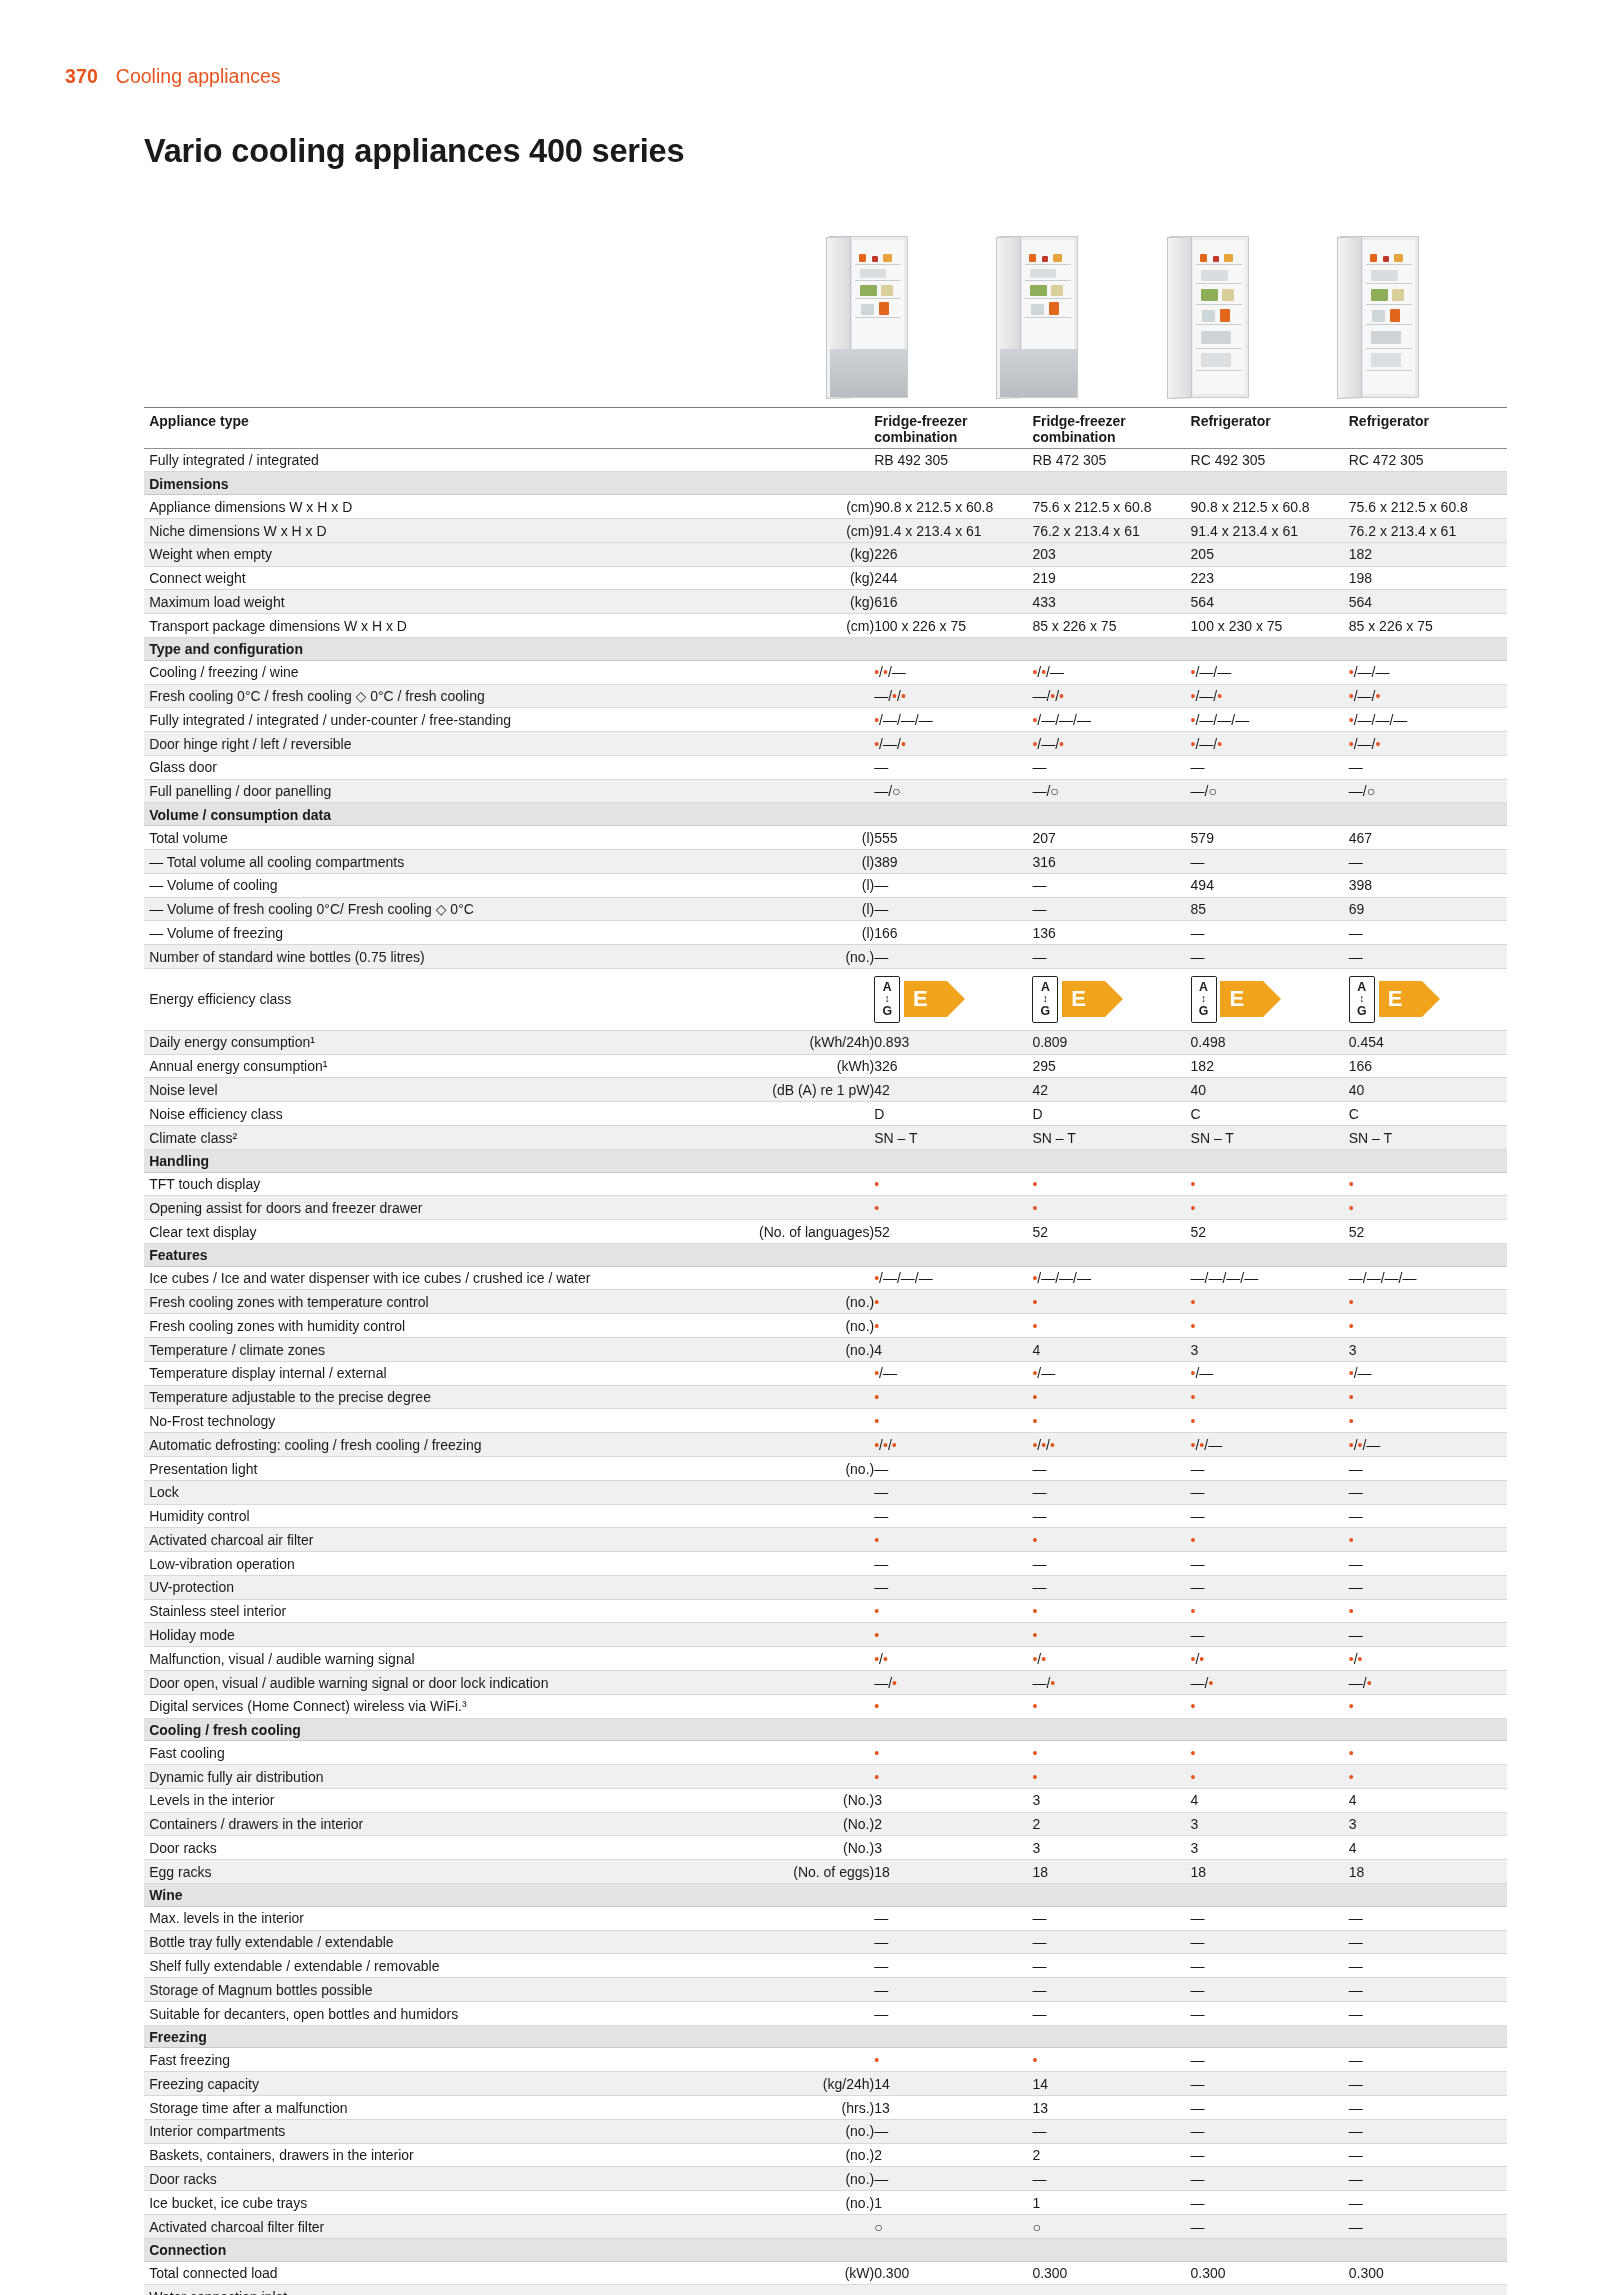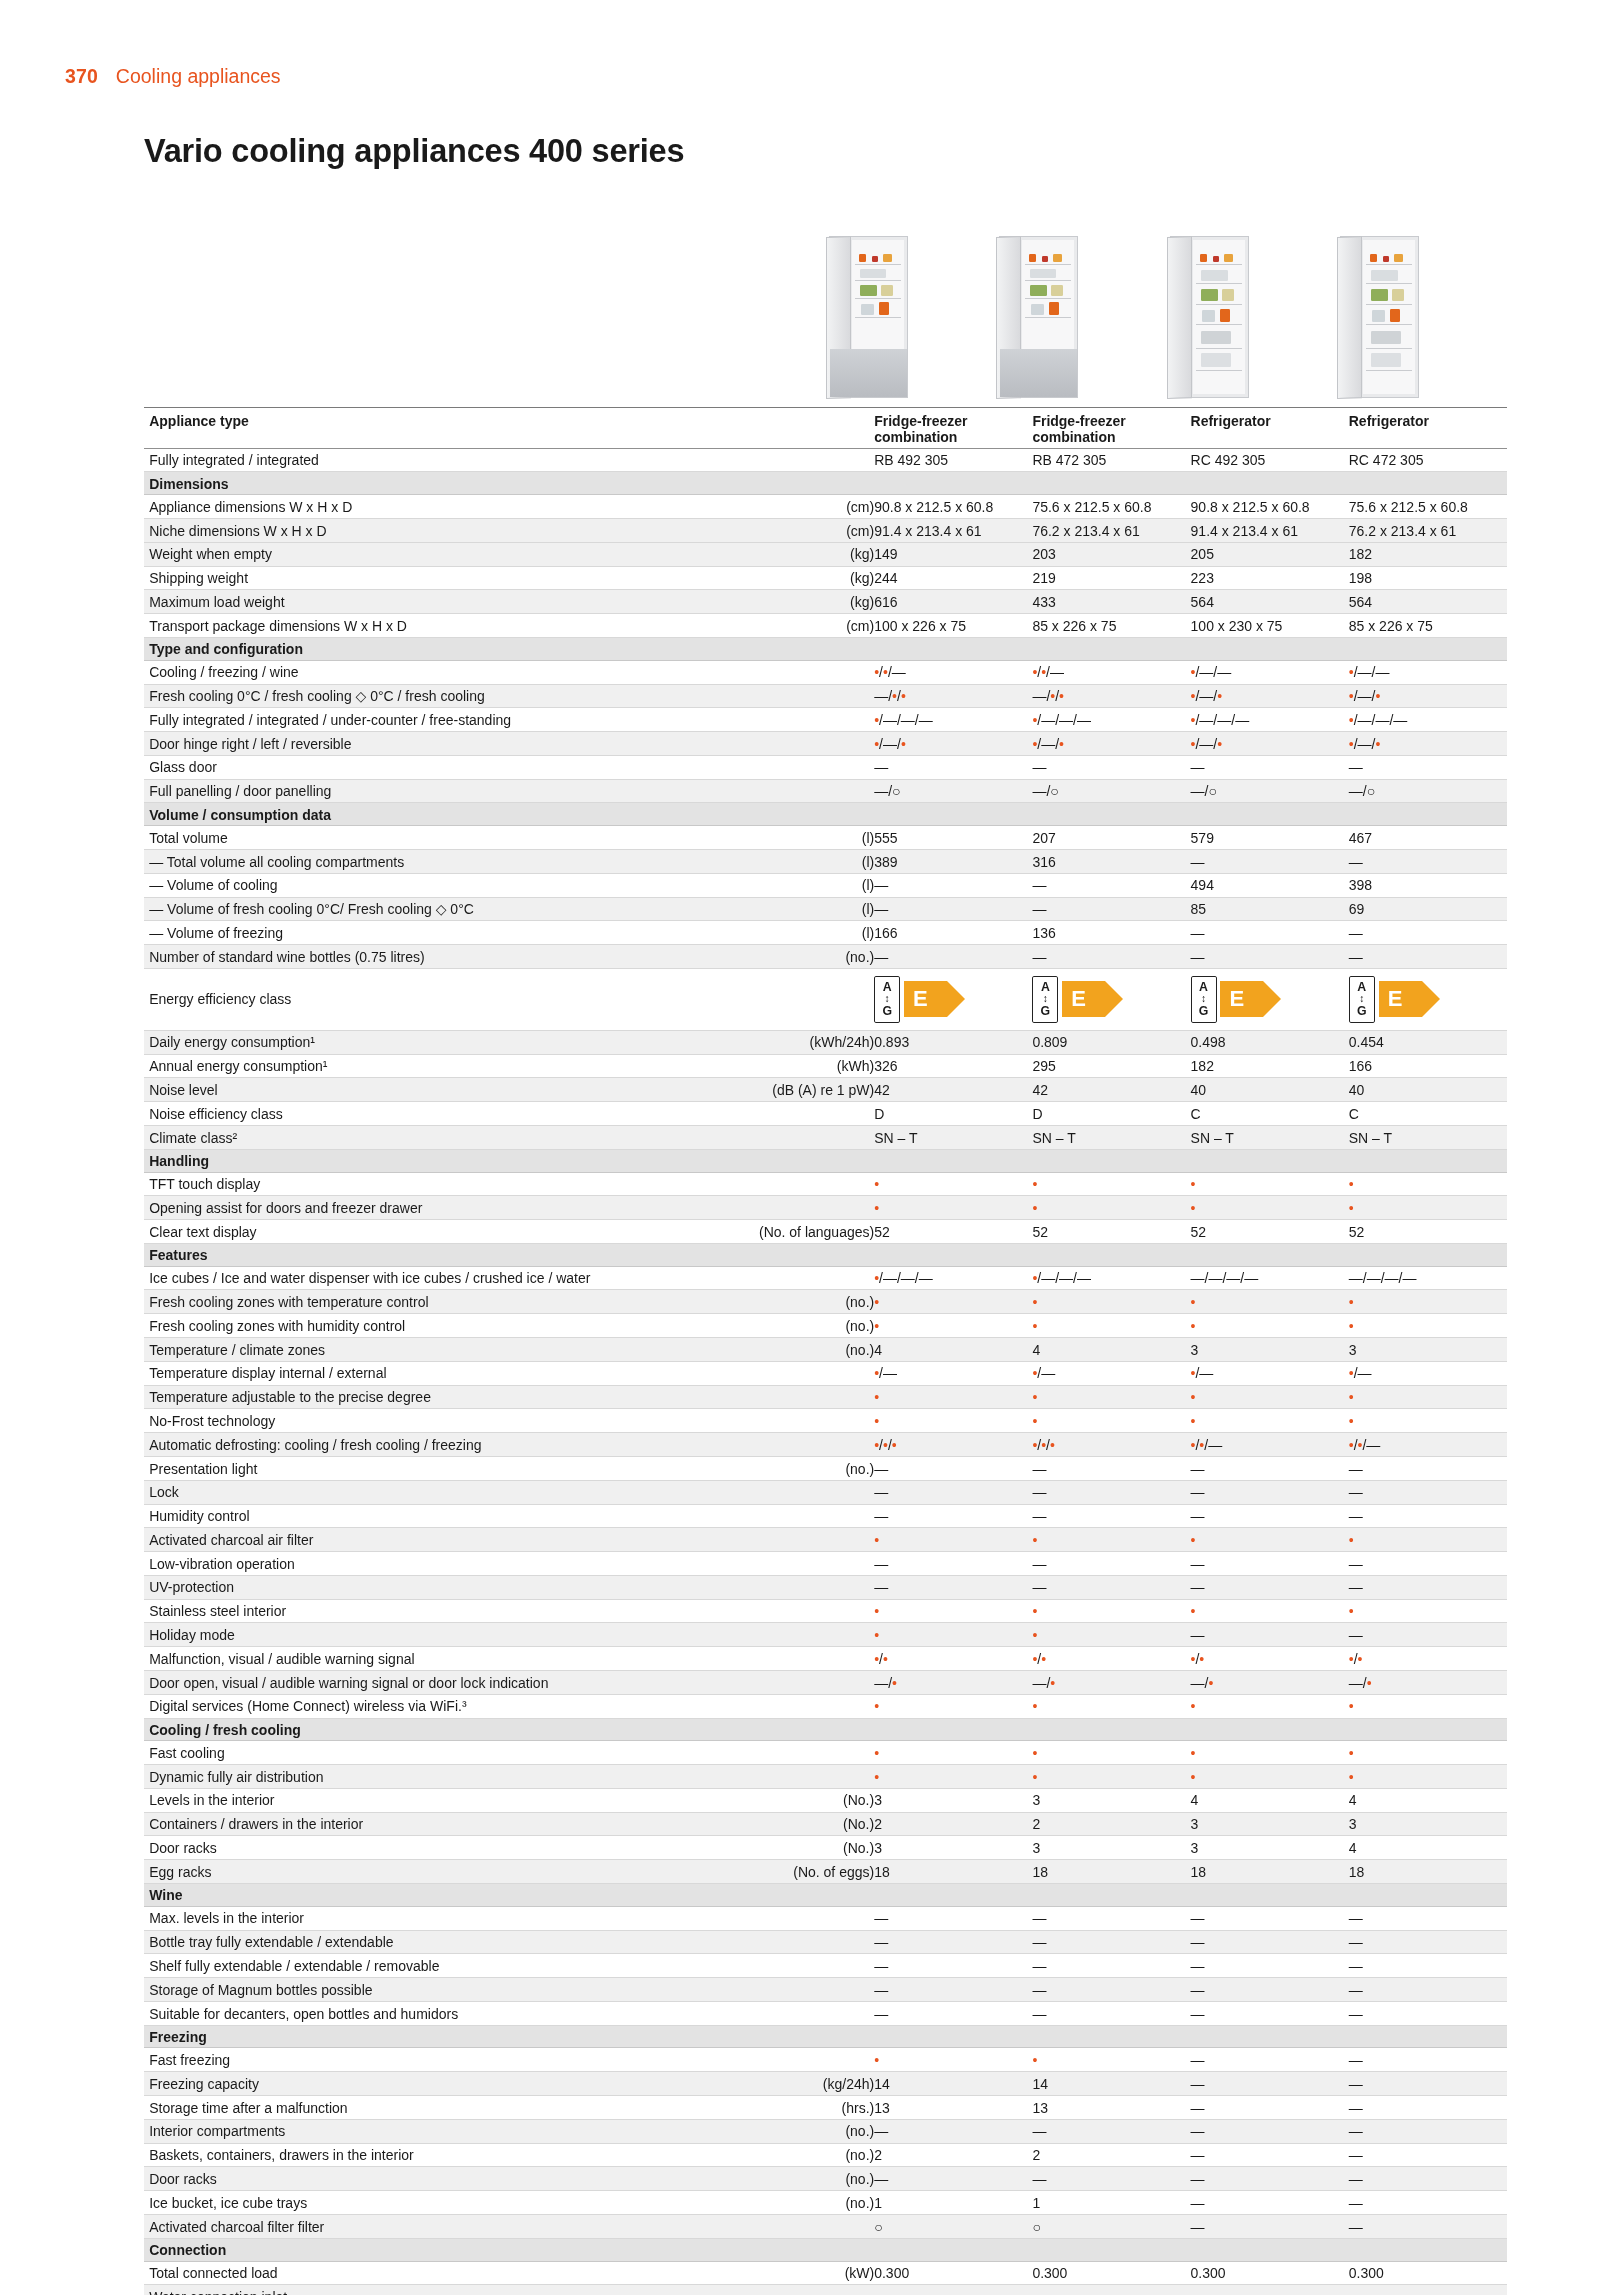--- a/index.html
+++ b/index.html
@@ -182,27 +182,27 @@
           <td class="lbl">Niche dimensions W x H x D</td>
           <td class="unit">(cm)</td>
           <td class="v"><span>91.4 x 213.4 x 61</span></td>
           <td class="v"><span>76.2 x 213.4 x 61</span></td>
           <td class="v"><span>91.4 x 213.4 x 61</span></td>
           <td class="v"><span>76.2 x 213.4 x 61</span></td>
         </tr>
         <tr class="row zebra">
           <td class="lbl">Weight when empty</td>
           <td class="unit">(kg)</td>
-          <td class="v"><span>149</span></td>
+          <td class="v"><span>226</span></td>
           <td class="v"><span>203</span></td>
           <td class="v"><span>205</span></td>
           <td class="v"><span>182</span></td>
         </tr>
         <tr class="row">
-          <td class="lbl">Shipping weight</td>
+          <td class="lbl">Connect weight</td>
           <td class="unit">(kg)</td>
           <td class="v"><span>244</span></td>
           <td class="v"><span>219</span></td>
           <td class="v"><span>223</span></td>
           <td class="v"><span>198</span></td>
         </tr>
         <tr class="row zebra">
           <td class="lbl">Maximum load weight</td>
           <td class="unit">(kg)</td>
           <td class="v"><span>616</span></td>

